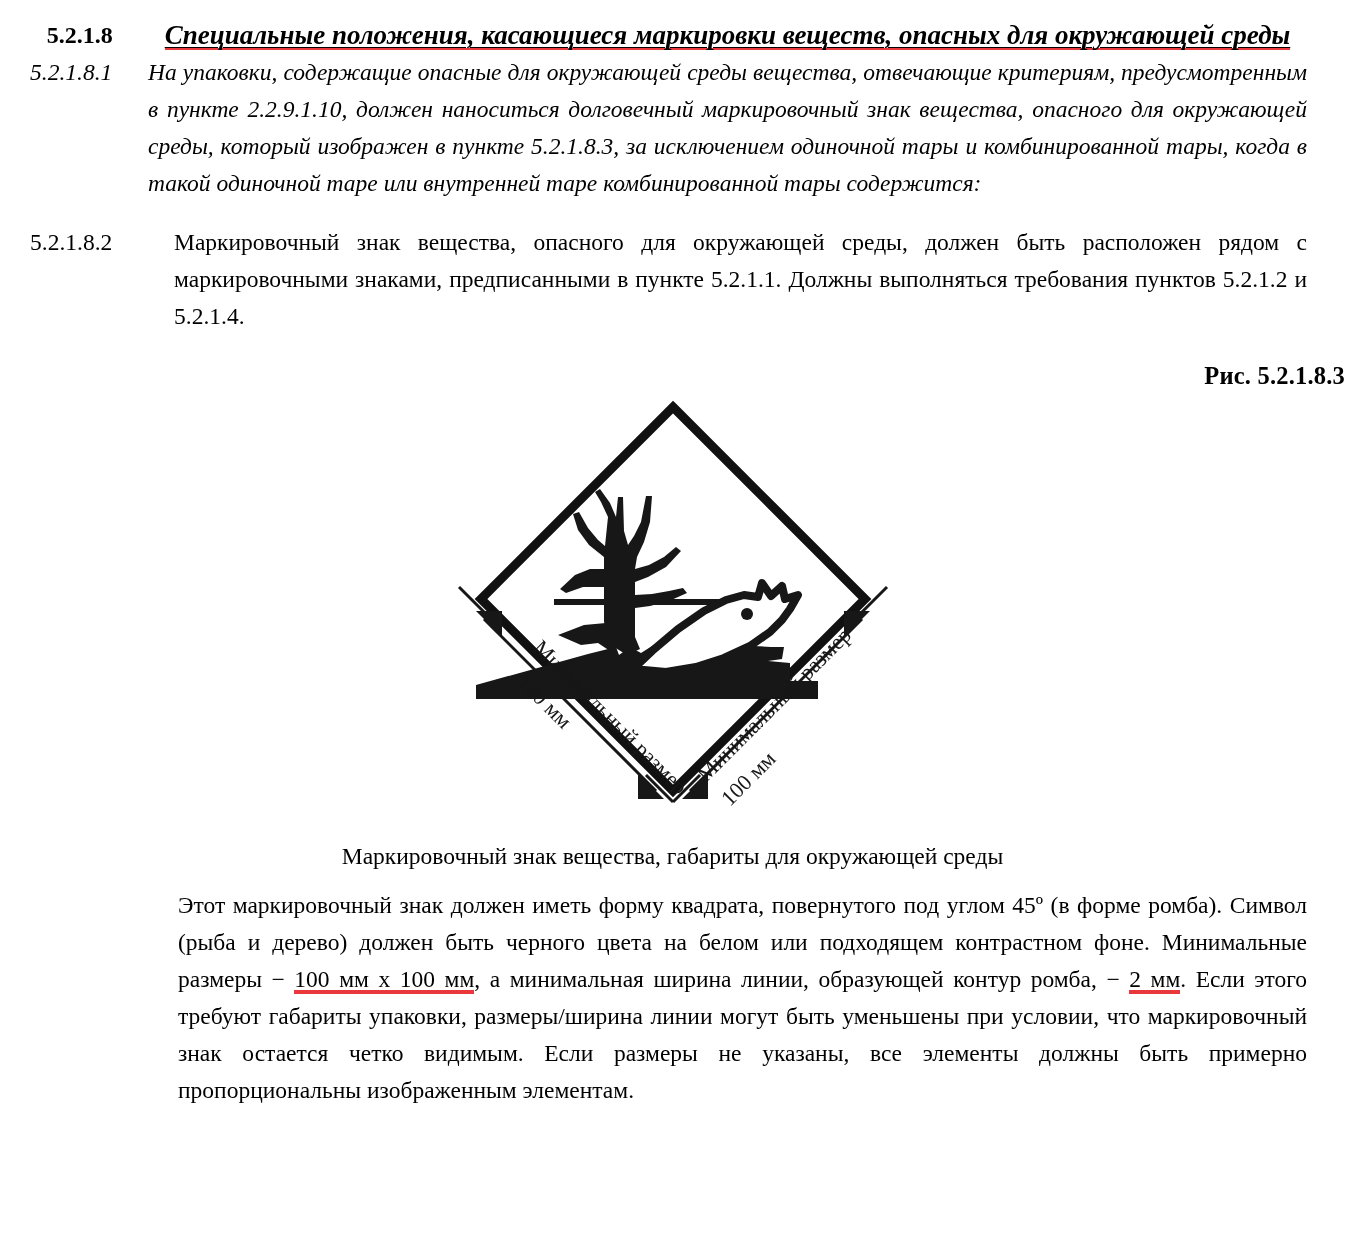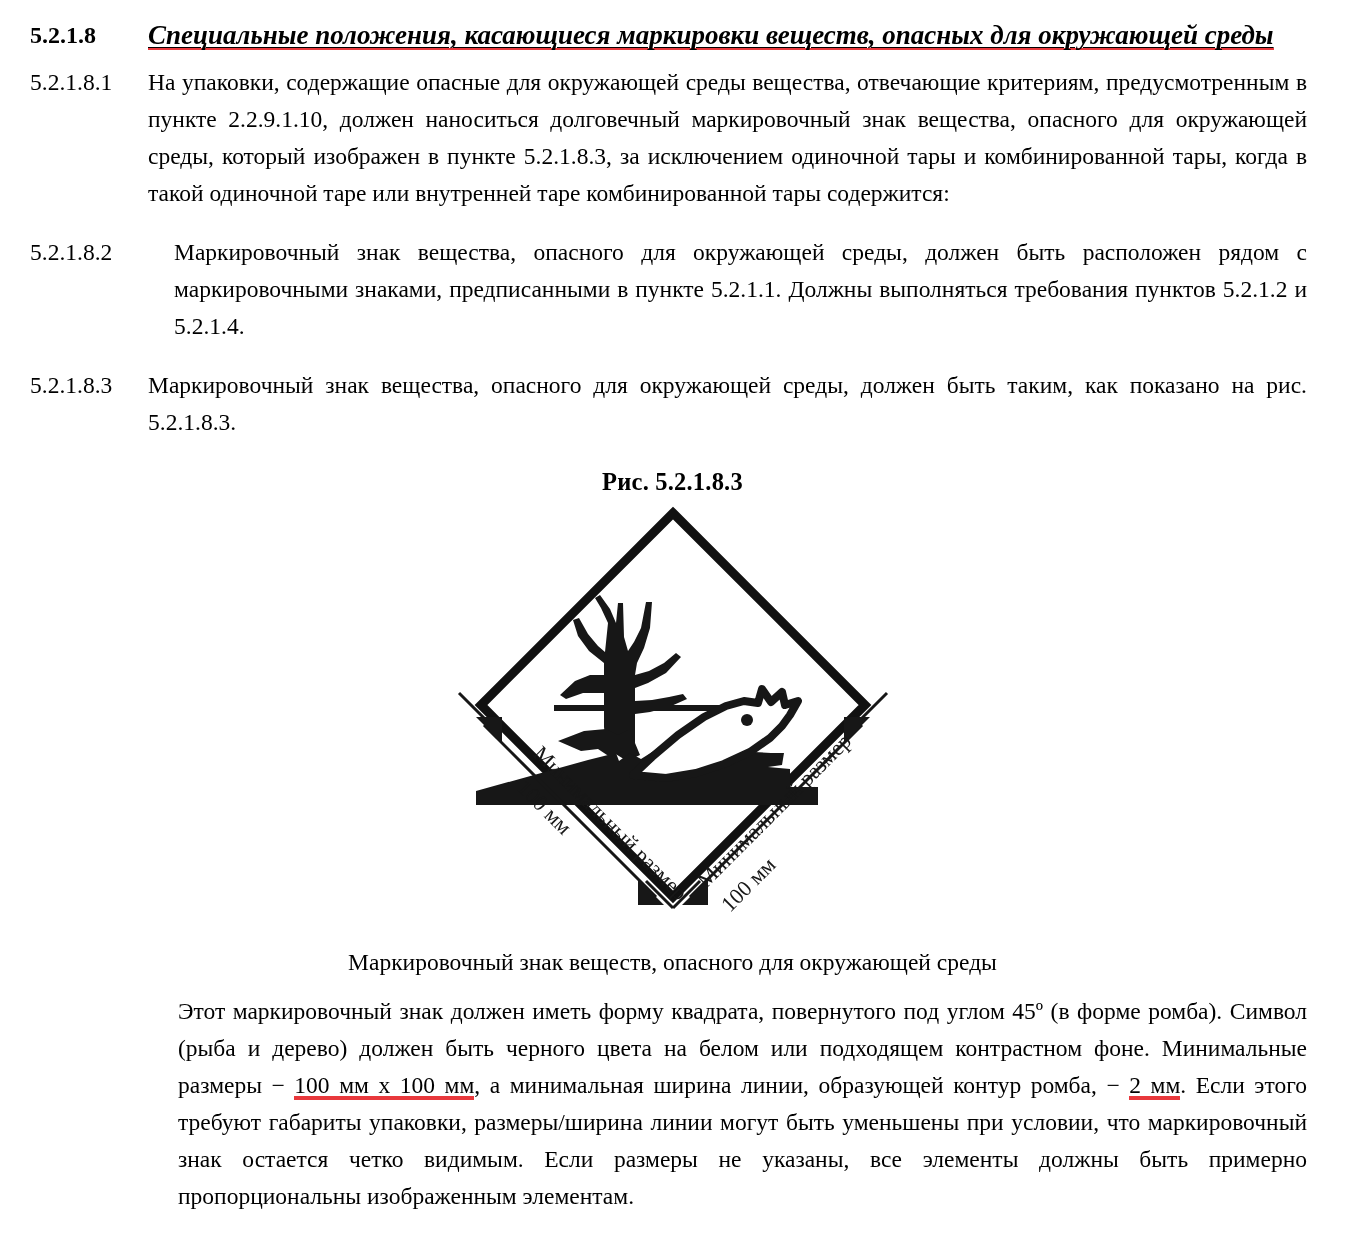--- a/index.html
+++ b/index.html
@@ -42,21 +42,21 @@
     flex: 1 1 auto;
     padding-right: 38px;
     font-size: 23.5px;
     line-height: 37px;
     text-align: justify;
     text-justify: inter-word;
     hyphens: none;
   }
 
   
-  .head-row { margin-top: 16px; }
+  .head-row { margin-top: 16px; justify-content: center; }
   .head-row .num {
     font-weight: bold;
     font-size: 24px;
     line-height: 38px;
   }
   .head-title {
     font-weight: bold;
     font-style: italic;
     font-size: 27px;
     line-height: 38px;
@@ -77,35 +77,36 @@
   :root { --red: #e8383c; }
 
   .red-underline {
     background-image: linear-gradient(#e8383c, #e8383c);
     background-repeat: no-repeat;
     background-size: 100% 4px;
     background-position: 0 1.04em;
     padding-bottom: 18px;
   }
 
-  .para-gap-1 { margin-top: 10px; }
+  .para-gap-1 { margin-top: 0; font-style: italic; }
   .para-gap-2 { margin-top: 22px; gap: 26px; }
   .para-gap-3 { margin-top: 22px; }
 
   
   .figure-wrap {
     margin-top: 26px;
     width: 100%;
     text-align: center;
   }
   .fig-title {
     font-weight: bold;
     font-size: 24.5px;
     line-height: 30px;
     letter-spacing: 0.2px;
+    text-align: right;
   }
   .mark-holder {
     position: relative;
     width: 470px;
     height: 432px;
     margin: 6px auto 0 auto;
   }
   .mark-holder svg { display: block; width: 470px; height: 432px; }
 
   .fig-caption {
@@ -139,24 +140,20 @@
   <div class="row para-gap-1">
     <div class="num">5.2.1.8.1</div>
     <div class="body-col">На упаковки, содержащие опасные для окружающей среды вещества, отвечающие критериям, предусмотренным в пункте 2.2.9.1.10, должен наноситься долговечный маркировочный знак вещества, опасного для окружающей среды, который изображен в пункте 5.2.1.8.3, за исключением одиночной тары и комбинированной тары, когда в такой одиночной таре или внутренней таре комбинированной тары содержится:</div>
   </div>
 
   <div class="row para-gap-2">
     <div class="num">5.2.1.8.2</div>
     <div class="body-col">Маркировочный знак вещества, опасного для окружающей среды, должен быть расположен рядом с маркировочными знаками, предписанными в пункте 5.2.1.1. Должны выполняться требования пунктов 5.2.1.2 и 5.2.1.4.</div>
   </div>
 
-  <div class="row para-gap-3">
-    <div class="num">5.2.1.8.3</div>
-    <div class="body-col">Маркировочный знак вещества, опасного для окружающей среды, должен быть таким, как показано на рис. 5.2.1.8.3.</div>
-  </div>
 
   <div class="figure-wrap">
     <div class="fig-title">Рис. 5.2.1.8.3</div>
 
     <div class="mark-holder">
       <svg viewBox="0 0 470 432" xmlns="http://www.w3.org/2000/svg">
 
         <g>
           <polygon points="235,10 427,202 235,394 43,202" fill="#ffffff" stroke="#111111" stroke-width="9" stroke-linejoin="miter"></polygon>
         </g>
@@ -314,20 +311,20 @@
           <line x1="252" y1="394" x2="424" y2="222" stroke="#171717" stroke-width="3"></line>
           <polygon points="244,402 270,402 270,376" fill="#171717"></polygon>
           <polygon points="432,214 406,214 406,240" fill="#171717"></polygon>
           <text transform="translate(268,386) rotate(-45)" font-family="'Liberation Serif','DejaVu Serif',serif" font-size="22" fill="#171717">Минимальный размер</text>
           <text transform="translate(292,410) rotate(-45)" font-family="'Liberation Serif','DejaVu Serif',serif" font-size="22" fill="#171717">100 мм</text>
         </g>
 
       </svg>
     </div>
 
-    <div class="fig-caption">Маркировочный знак веществ, опасного для окружающей среды</div>
+    <div class="fig-caption">Маркировочный знак вещества, габариты для окружающей среды</div>
   </div>
 
   <div class="closing">
     <span>Этот маркировочный знак должен иметь форму квадрата, повернутого под углом 45º (в форме ромба). Символ (рыба и дерево) должен быть черного цвета на белом или подходящем контрастном фоне. Минимальные размеры −&nbsp;</span><span class="red-underline">100 мм х 100 мм</span><span>, а минимальная ширина линии, образующей контур ромба, −&nbsp;</span><span class="red-underline">2 мм</span><span>. Если этого требуют габариты упаковки, размеры/ширина линии могут быть уменьшены при условии, что маркировочный знак остается четко видимым. Если размеры не указаны, все элементы должны быть примерно пропорциональны изображенным элементам.</span>
   </div>
 
 </div>
 
 </body></html>

